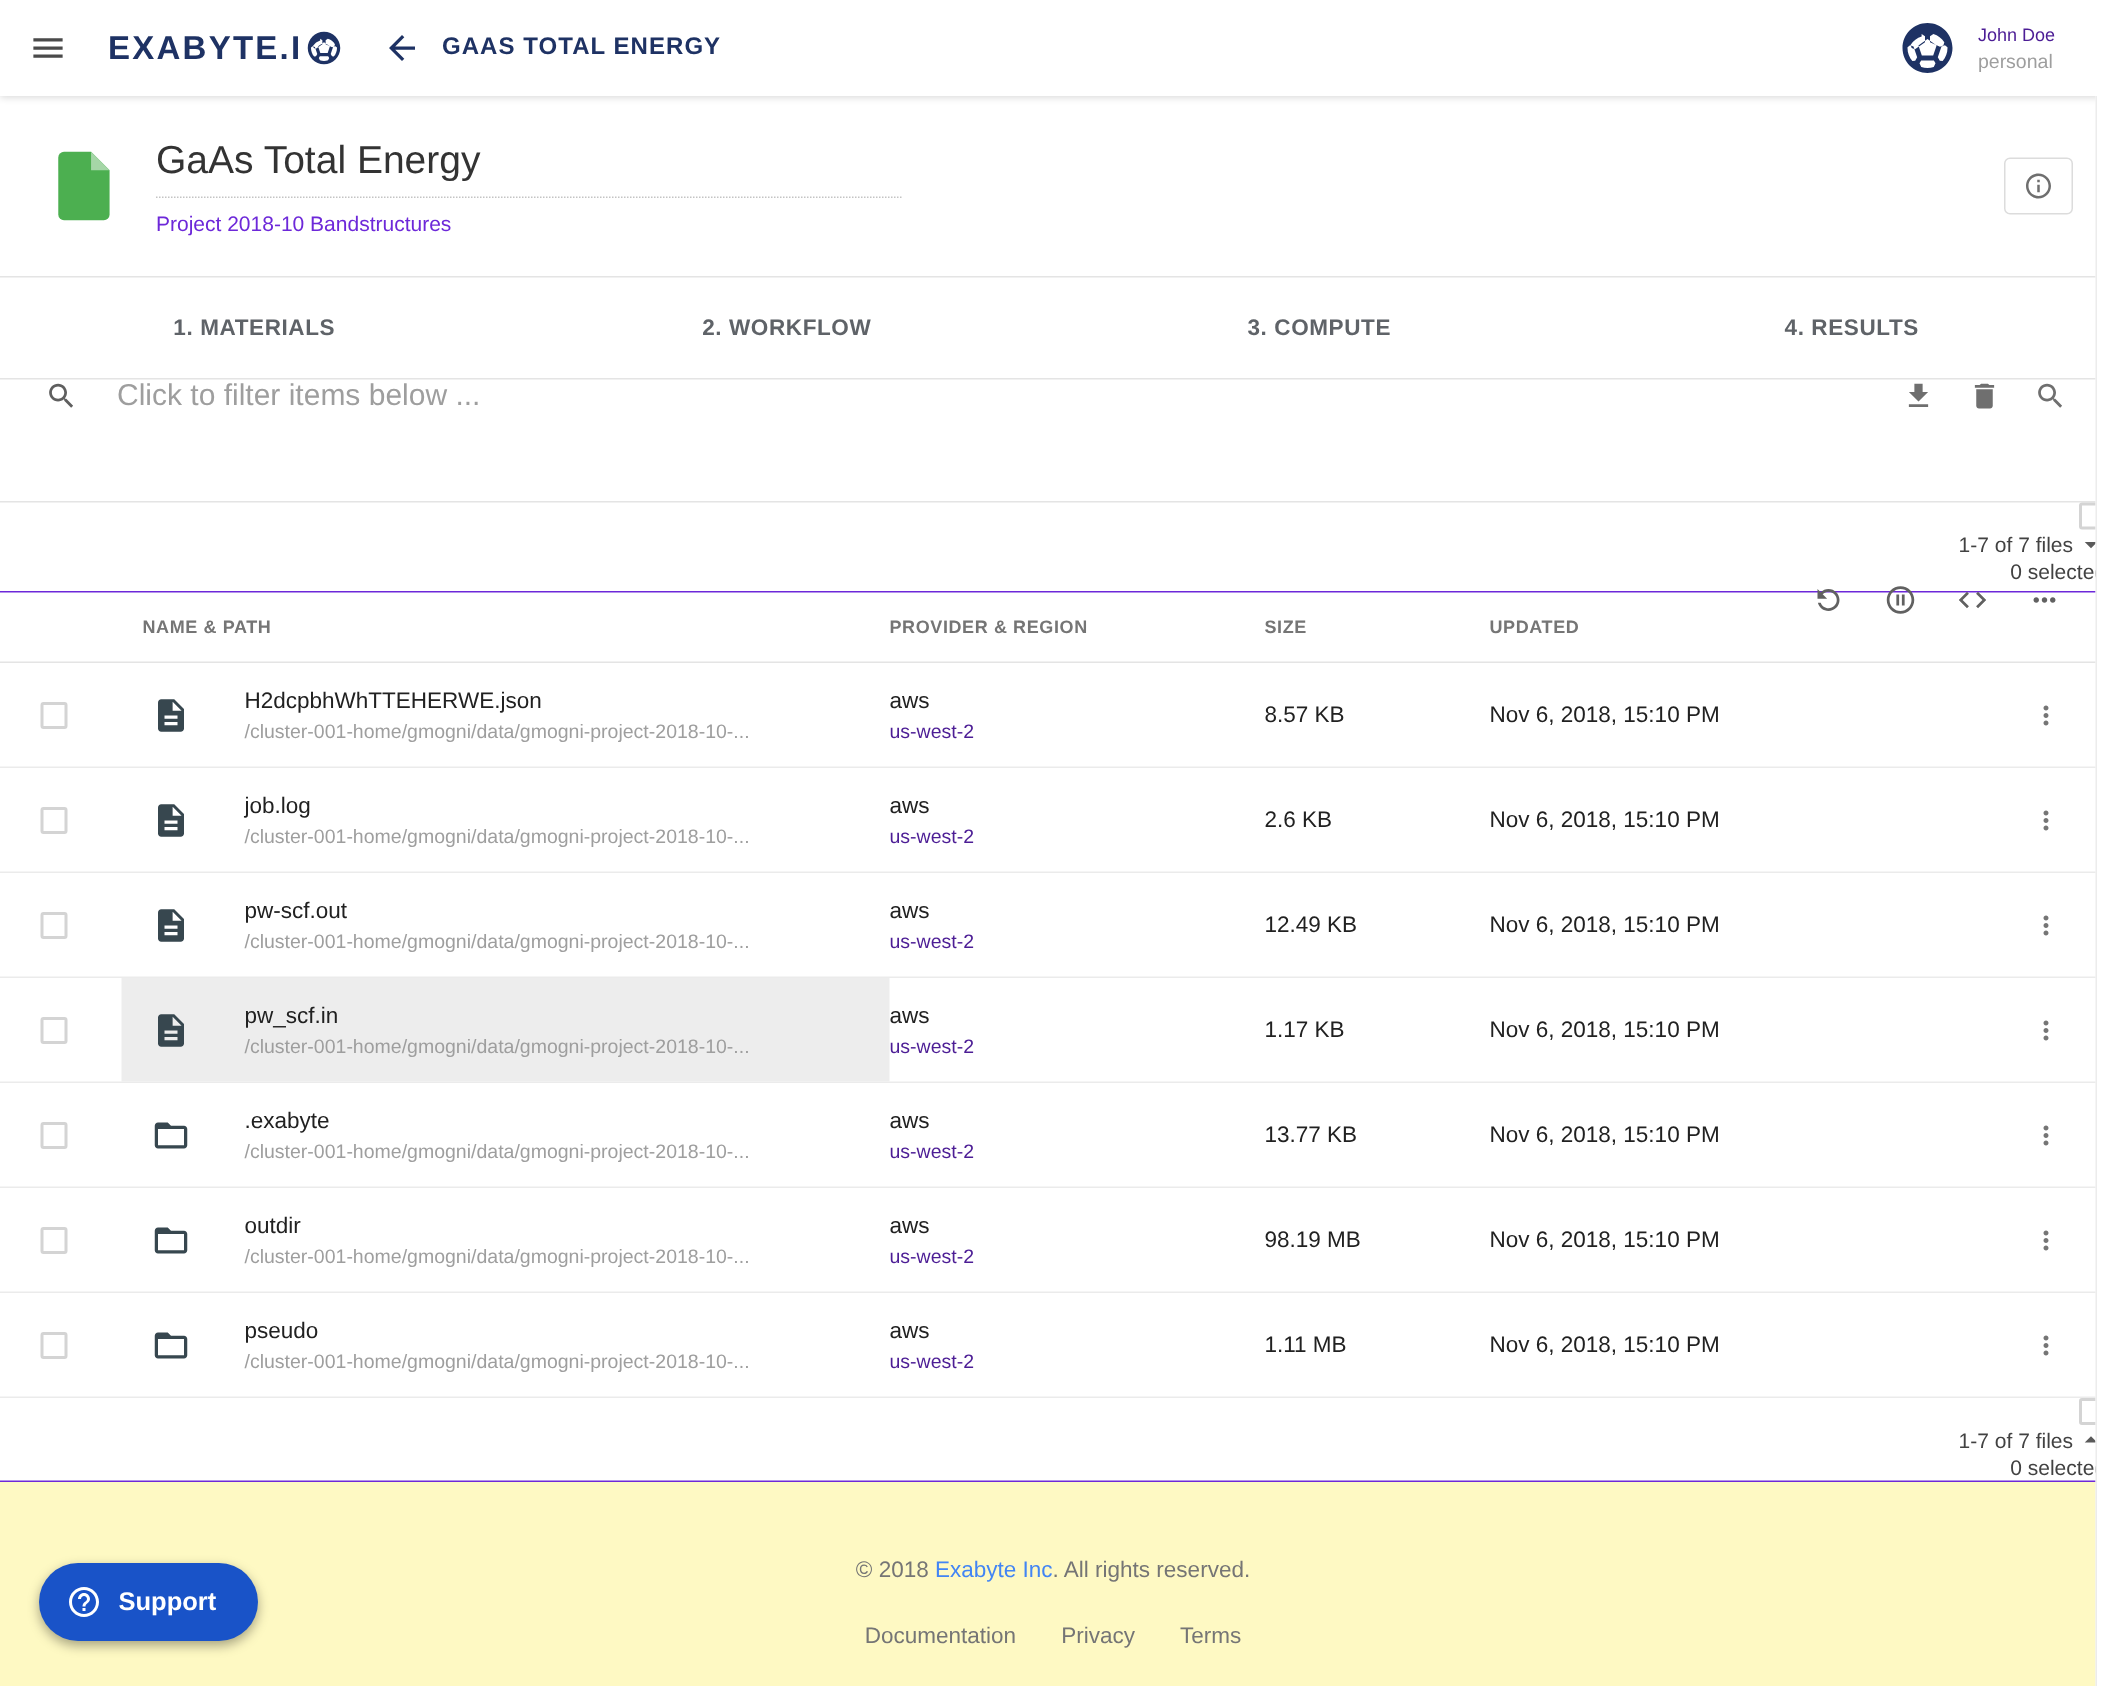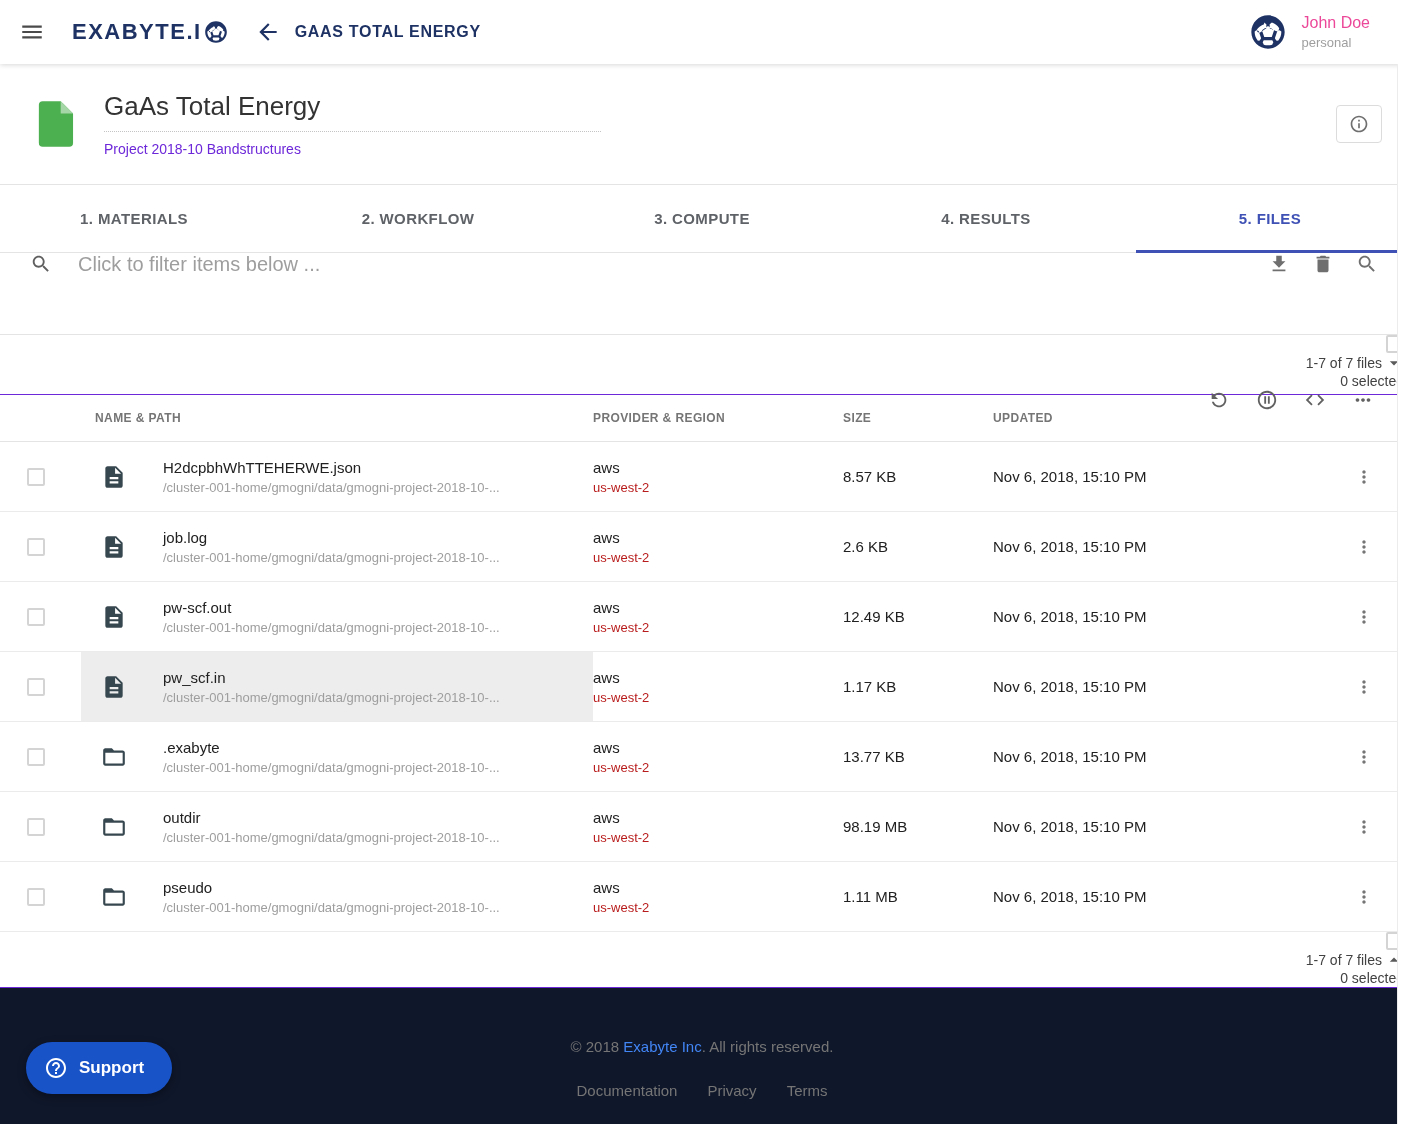--- a/index.html
+++ b/index.html
@@ -17,21 +17,21 @@
             box-shadow:0 1px 5px rgba(0,0,0,.16); position:relative; z-index:5; }
   .hamburger { margin-left:18px; width:28px; height:28px; color:#4a4a4a;
                display:flex; align-items:center; justify-content:center; }
   .logo { display:flex; align-items:center; margin-left:26px; color:#1e3264; }
   .logo-text { font-size:22px; font-weight:800; letter-spacing:1.5px; }
   .logo-ball { width:26px; height:26px; margin-left:1px; }
   .back-btn { margin-left:26px; width:26px; height:26px; color:#1e3264; }
   .page-title { margin-left:14px; font-size:16px; font-weight:600; letter-spacing:.7px; color:#1e3264; }
   .user { margin-left:auto; margin-right:34px; display:flex; align-items:center; gap:14px; cursor:pointer; }
   .avatar { width:40px; height:40px; color:#1e3264; }
-  .user-name { font-size:16px; color:#ec4899; }
+  .user-name { font-size:12px; color:#4c1d95; }
   .user-account { font-size:13px; color:#9e9e9e; margin-top:3px; }
 
   
   .job-header { height:121px; display:flex; align-items:center;
                 border-bottom:1px solid #e4e4e4; padding-left:36px; }
   .job-icon { width:38px; height:48px; flex:none; }
   .job-text { margin-left:30px; }
   .job-title { font-size:26px; font-weight:400; color:#333;
                padding-bottom:9px; border-bottom:1px dotted #c4c4c4; width:497px; }
   .job-subtitle { margin-top:9px; font-size:14px; color:#6d28d9; }
@@ -77,26 +77,26 @@
            color:#757575; letter-spacing:.4px; }
   .thead .col-name { padding-left:14px; }
   .trow { height:70px; border-bottom:1px solid #ebebeb; }
   .cell-check { display:flex; padding-left:27px; align-self:stretch; align-items:center; }
   .cell-name { display:flex; align-items:center; align-self:stretch; padding-left:20px; }
   .cell-name.highlight { background:#ededed; }
   .ficon { width:26px; height:26px; color:#37474f; margin-right:36px; flex:none; }
   .fname { font-size:15px; color:#212121; display:block; }
   .fpath { font-size:13px; color:#9e9e9e; display:block; margin-top:4px; }
   .prov { font-size:15px; color:#212121; display:block; }
-  .region { font-size:13px; color:#b91c1c; display:block; margin-top:4px; }
+  .region { font-size:13px; color:#4c1d95; display:block; margin-top:4px; }
   .cell-size,.cell-updated { font-size:15px; color:#212121; }
   .cell-actions { display:flex; justify-content:center; color:#757575; }
 
   
-  .footer { height:136px; background:#0f172a; text-align:center; position:relative; }
+  .footer { height:136px; background:#fef9c3; text-align:center; position:relative; }
   .copyright { padding-top:50px; font-size:15px; color:#757575; }
   .company { color:#4285f4; cursor:pointer; }
   .footer-links { margin-top:27px; display:flex; justify-content:center; gap:30px;
                   font-size:15px; color:#757575;text-align:center; }
   .footer-link { cursor:pointer; }
   .support-btn { position:absolute; left:26px; bottom:30px; height:52px; border-radius:26px;
                  background:#1953c8; color:#fff; display:flex; align-items:center;
                  padding:0 28px 0 18px; gap:11px; font-size:17px; font-weight:bold;
                  box-shadow:0 3px 8px rgba(0,0,0,.35); z-index:4; }
 
@@ -164,21 +164,20 @@
           </svg>
       </span>
     </button>
   </section>
 
   <nav class="tabs">
     <div class="tab">1. MATERIALS</div>
     <div class="tab">2. WORKFLOW</div>
     <div class="tab">3. COMPUTE</div>
     <div class="tab">4. RESULTS</div>
-    <div class="tab active">5. FILES</div>
   </nav>
 
   <div class="filterbar">
     <span class="filter-search icon">
       <svg width="22" height="22" viewBox="0 0 24 24" fill="currentColor">
           <path d="M15.5 14h-.79l-.28-.27C15.41 12.59 16 11.11 16 9.5 16 5.91 13.09 3 9.5 3S3 5.91 3 9.5 5.91 16 9.5 16c1.61 0 3.09-.59 4.23-1.57l.27.28v.79l5 4.99L20.49 19l-4.99-5zm-6 0C7.01 14 5 11.99 5 9.5S7.01 5 9.5 5 14 7.01 14 9.5 11.99 14 9.5 14z"></path>
         </svg>
     </span>
     <input class="filter-input" type="text" placeholder="Click to filter items below ..." style="">
     <div class="filter-actions">

